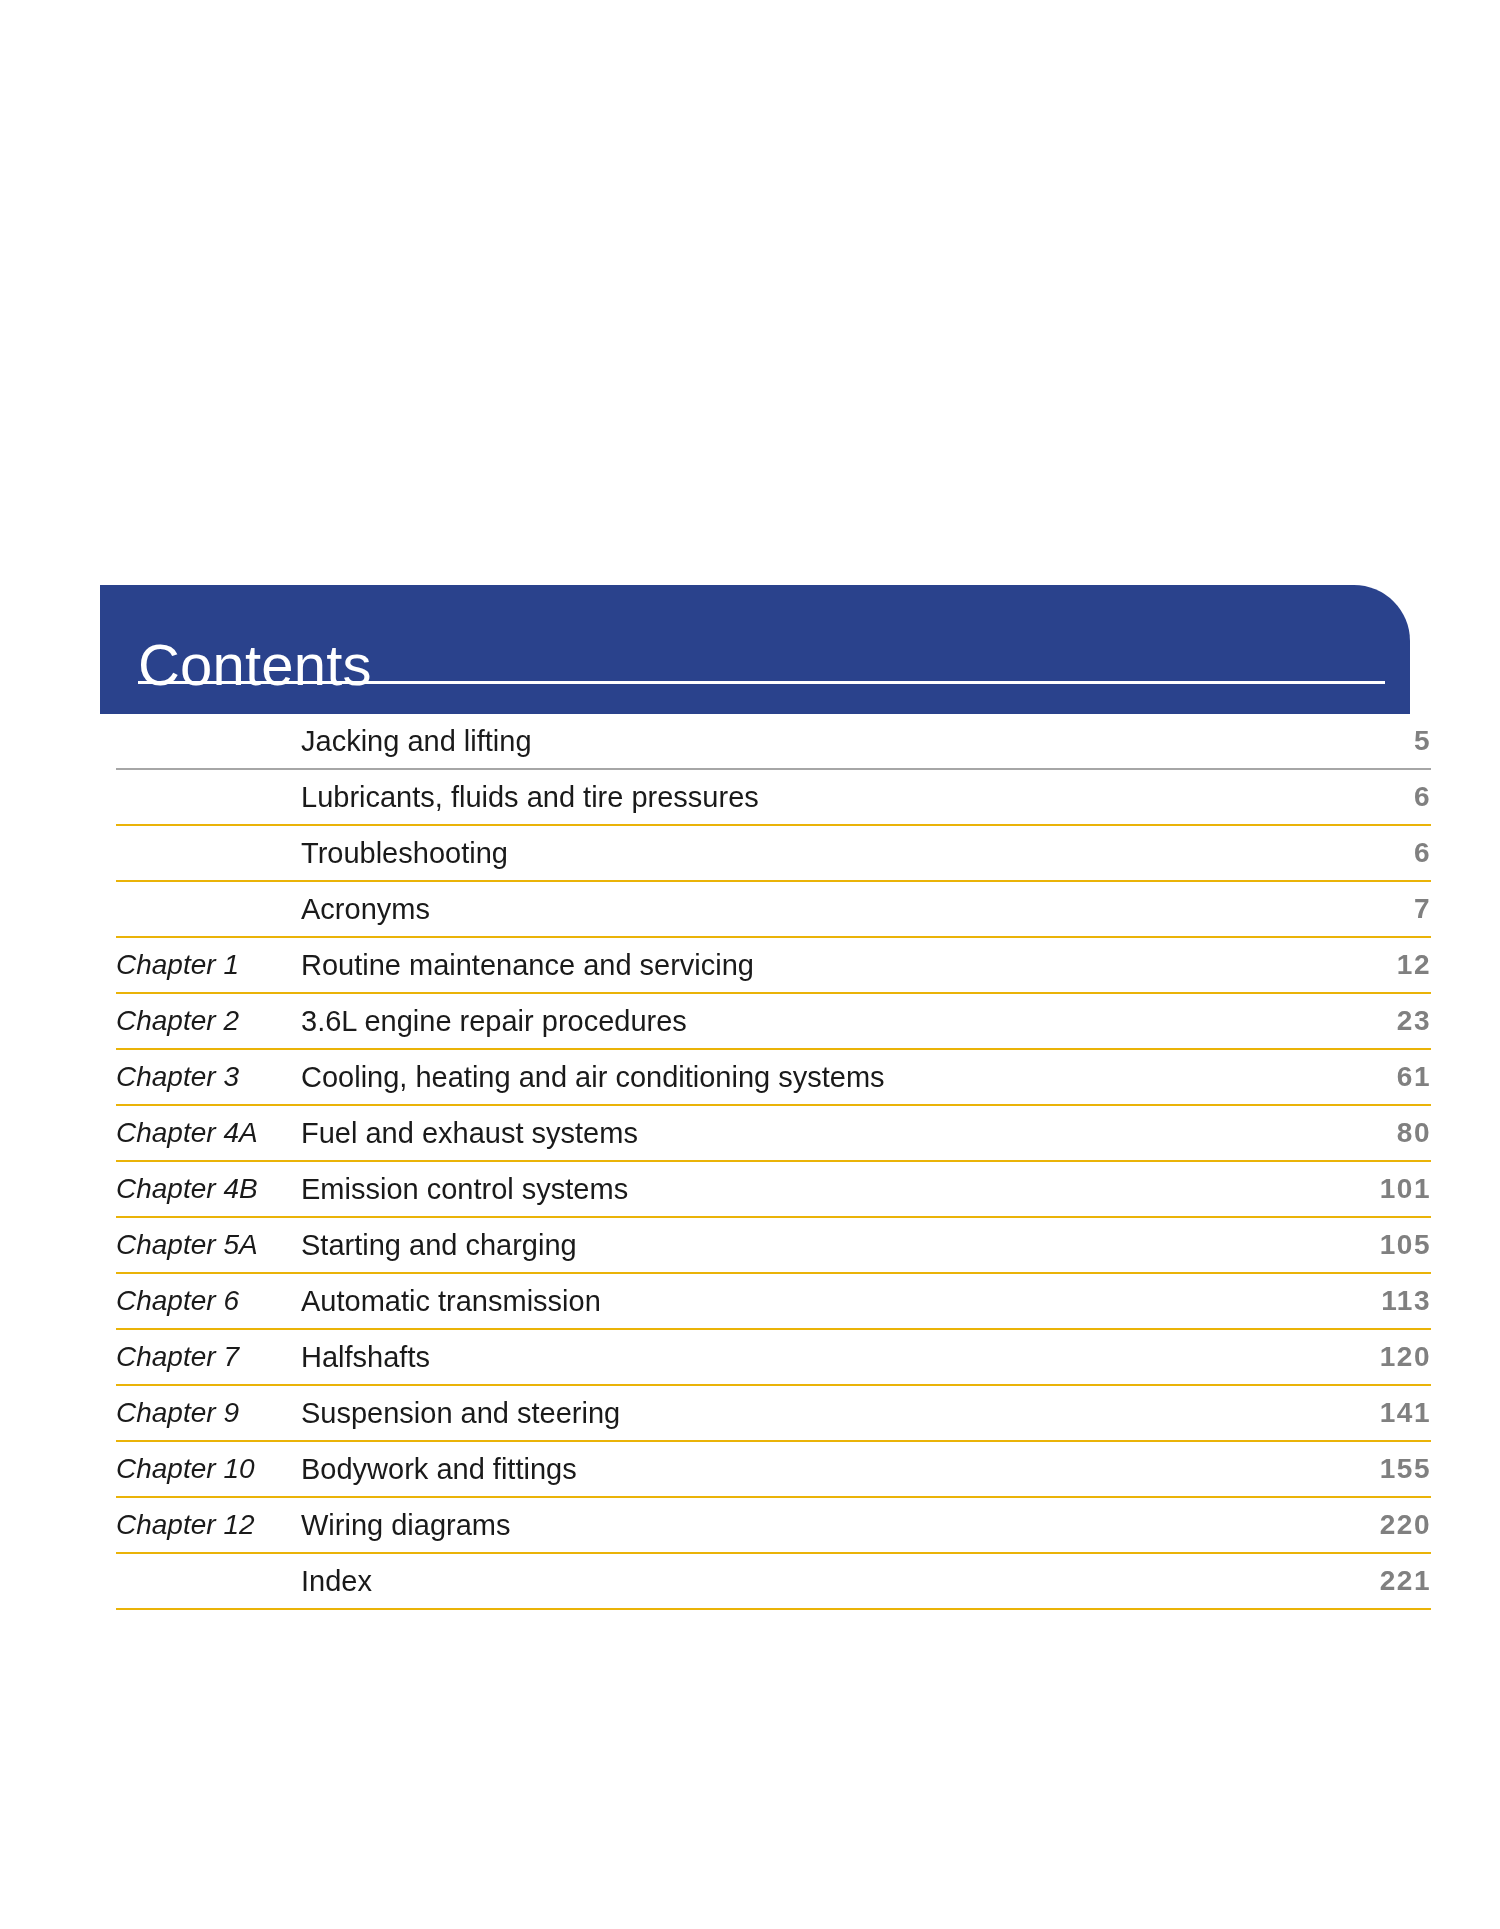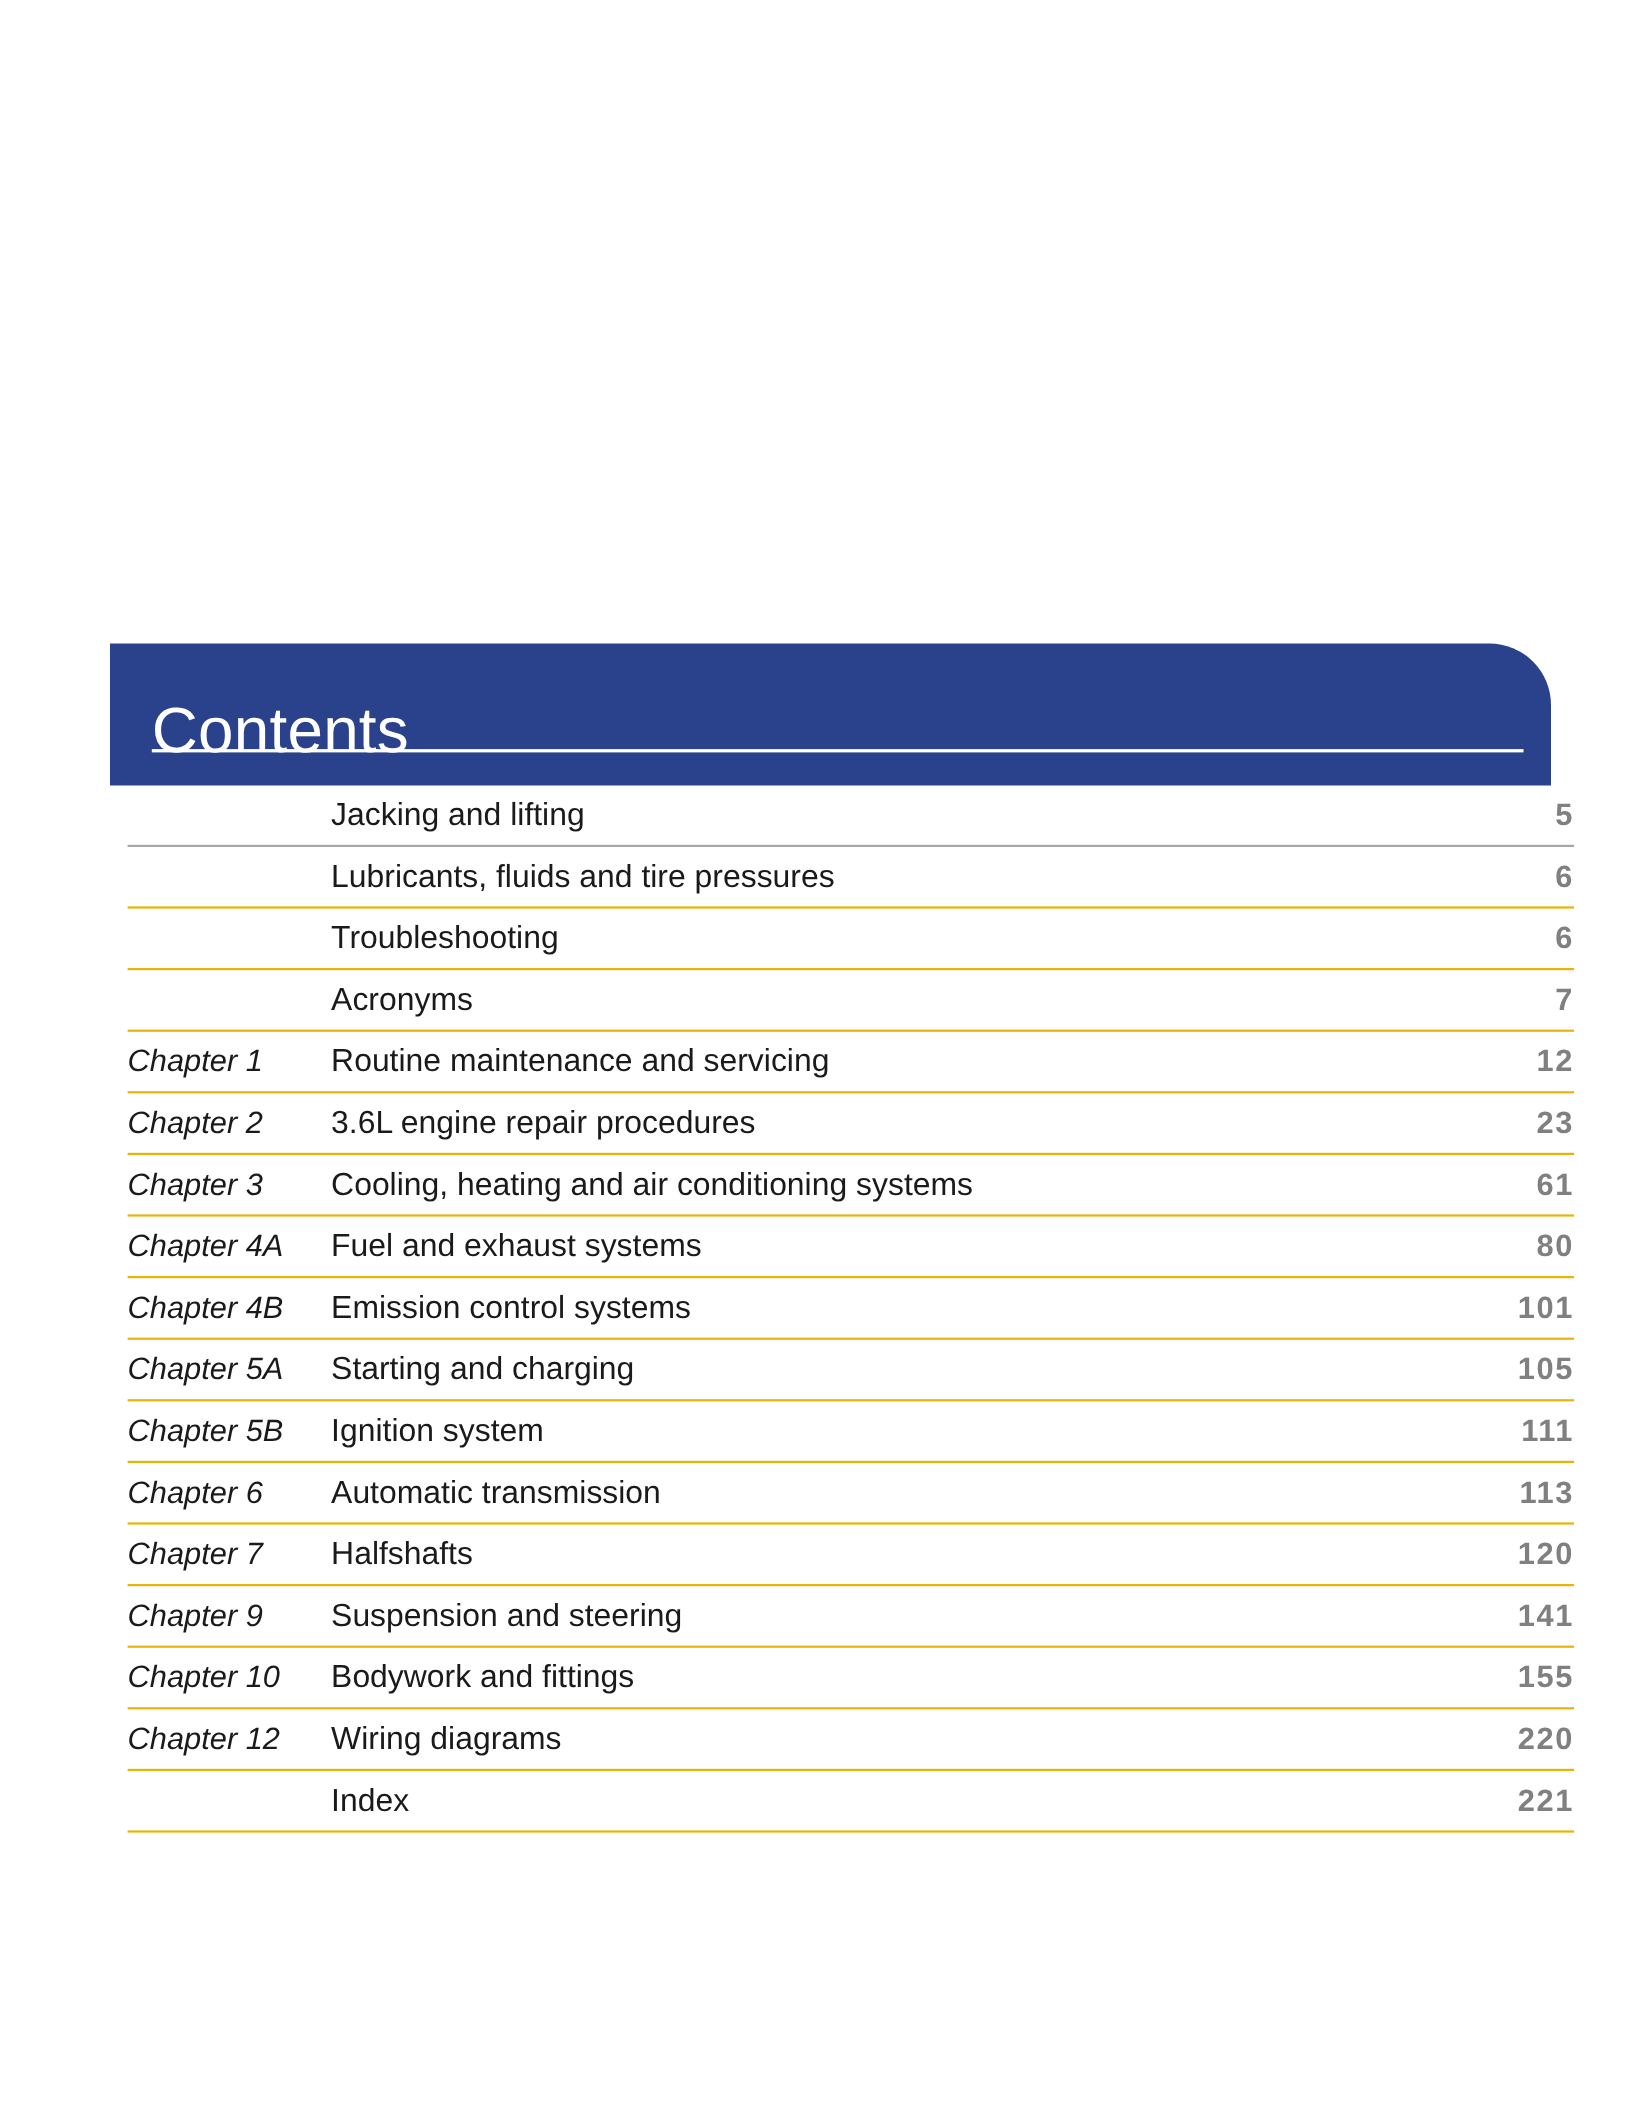--- a/index.html
+++ b/index.html
@@ -161,25 +161,20 @@
         <div class="col-chapter">Chapter 4B</div>
         <div class="col-title">Emission control systems</div>
         <div class="col-page">101</div>
       </div>
       <div class="toc-row">
         <div class="col-chapter">Chapter 5A</div>
         <div class="col-title">Starting and charging</div>
         <div class="col-page">105</div>
       </div>
       <div class="toc-row">
-        <div class="col-chapter">Chapter 5B</div>
-        <div class="col-title">Ignition system</div>
-        <div class="col-page">111</div>
-      </div>
-      <div class="toc-row">
         <div class="col-chapter">Chapter 6</div>
         <div class="col-title">Automatic transmission</div>
         <div class="col-page">113</div>
       </div>
       <div class="toc-row">
         <div class="col-chapter">Chapter 7</div>
         <div class="col-title">Halfshafts</div>
         <div class="col-page">120</div>
       </div>
       <div class="toc-row">

